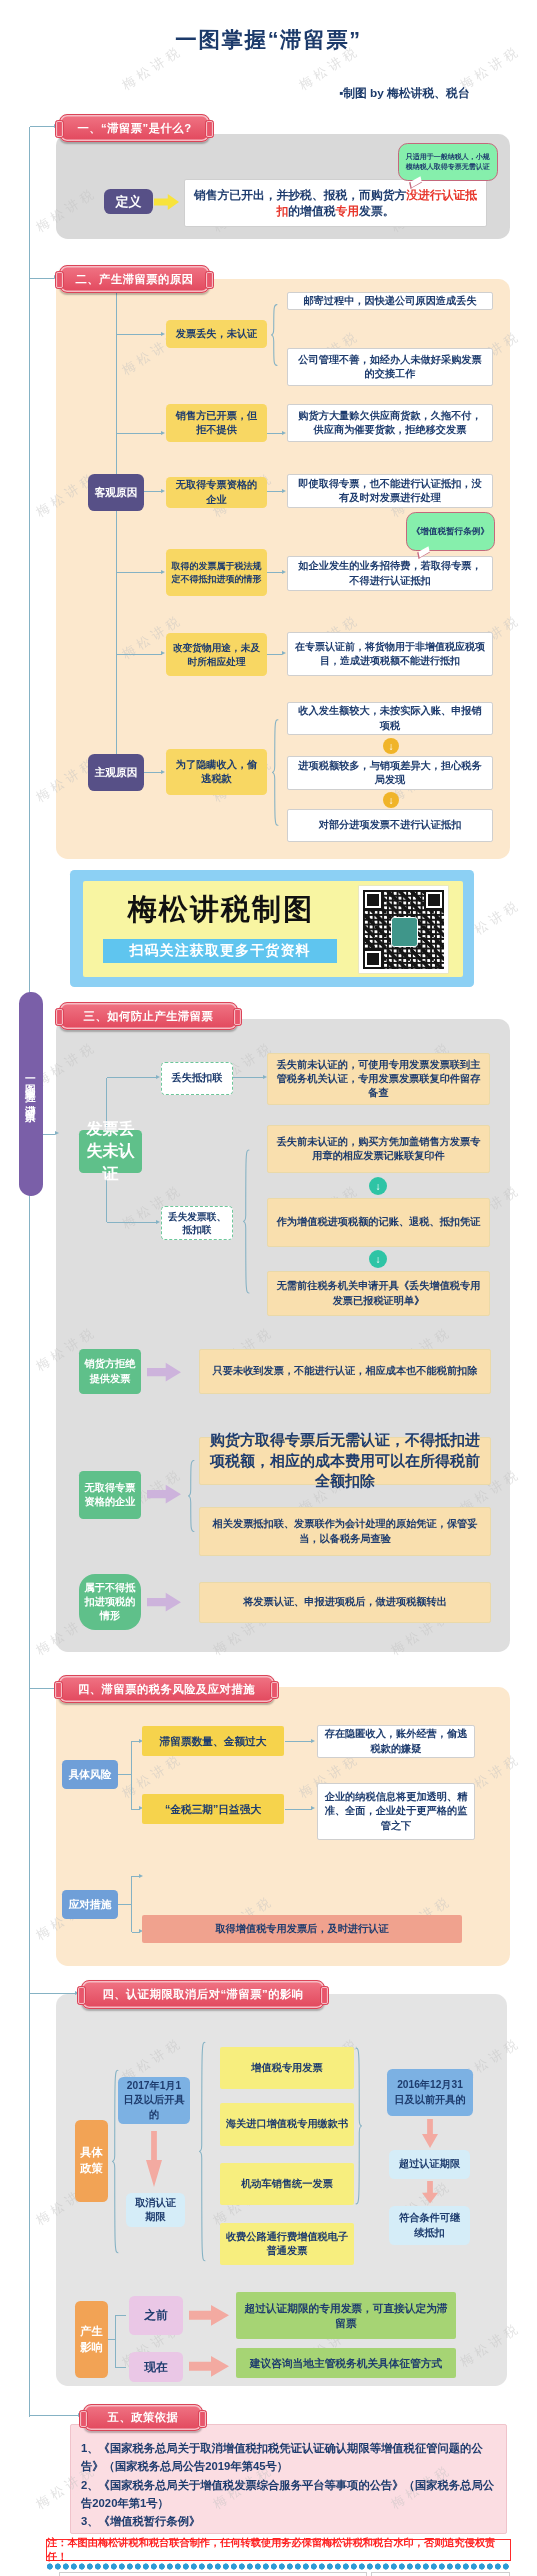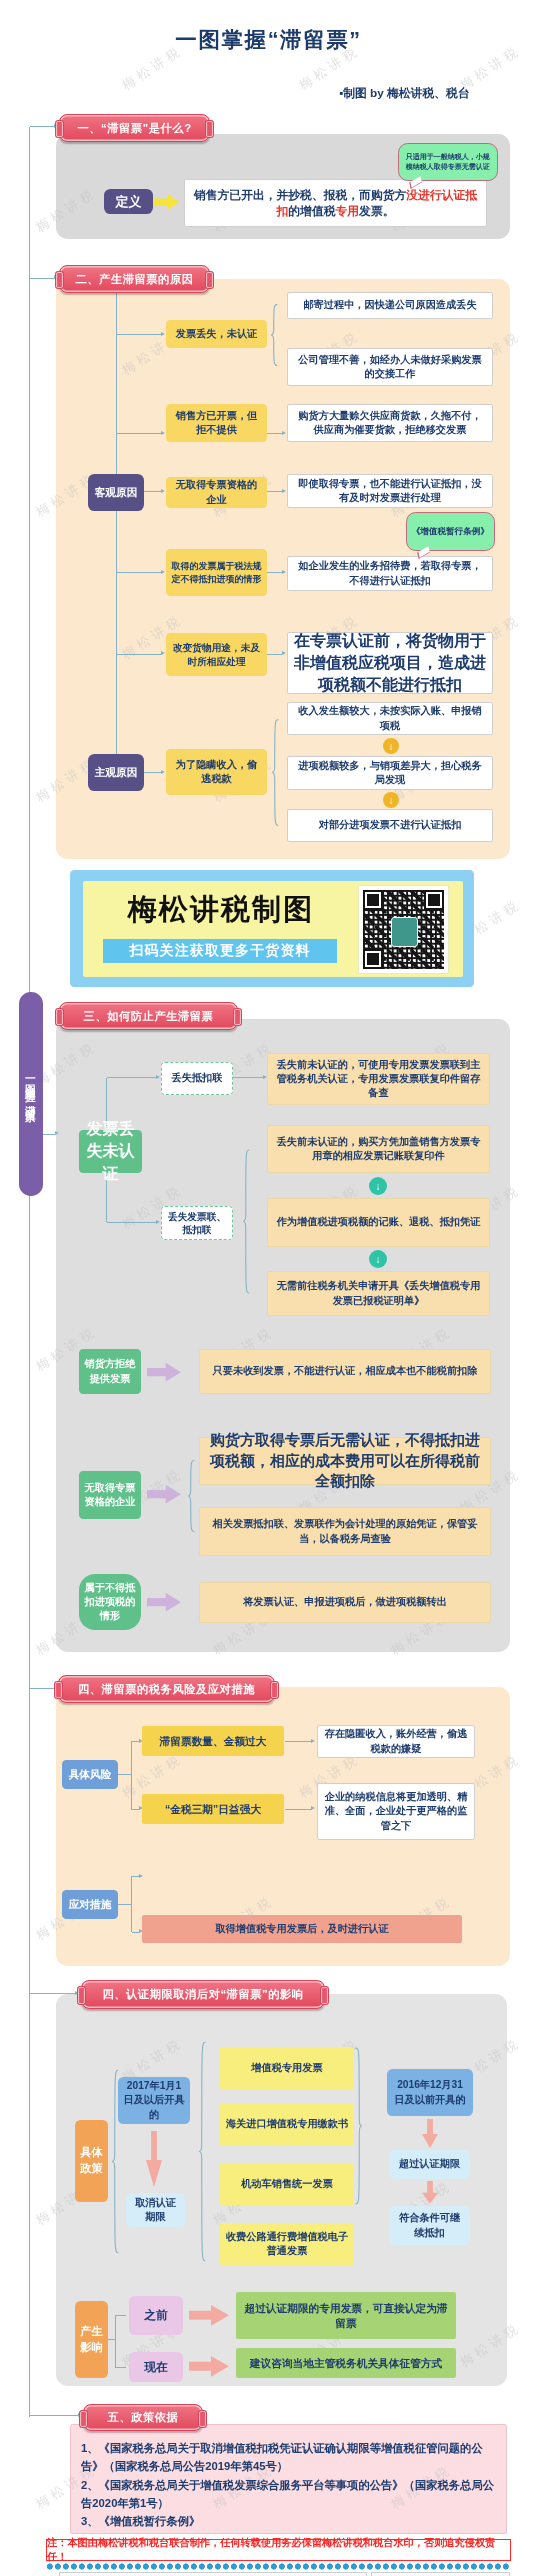--- a/index.html
+++ b/index.html
@@ -111,35 +111,35 @@
   <div class="box ybox" style="left:166px;top:477px;width:101px;height:31px;font-size:10.2px;">无取得专票资格的企业</div>
   <div class="box ybox" style="left:166px;top:549px;width:101px;height:47px;font-size:9px;">取得的发票属于税法规定不得抵扣进项的情形</div>
   <div class="box ybox" style="left:166px;top:633px;width:101px;height:43px;font-size:9.7px;">改变货物用途，未及时所相应处理</div>
   <div class="box ybox" style="left:166px;top:749px;width:101px;height:46px;font-size:10.2px;">为了隐瞒收入，偷逃税款</div>
 
   <span class="brace" style="left:270px;top:304px;">
       <svg width="8" height="62" viewBox="0 0 15 116" style="display:block;">
         <path d="M13,1 C7,1 7,6 7,46 C7,54 5,58 2,58 C5,58 7,62 7,70 C7,110 7,115 13,115" fill="none" stroke="#85b2c4" stroke-width="2" stroke-linecap="round"></path>
       </svg>
     </span>
-  <div class="box wbox" style="left:287px;top:292px;width:206px;height:27px;font-size:10.2px;">邮寄过程中，因快递公司原因造成丢失</div>
+  <div class="box wbox" style="left:287px;top:292px;width:206px;height:18px;font-size:10.2px;">邮寄过程中，因快递公司原因造成丢失</div>
   <div class="box wbox" style="left:287px;top:348px;width:206px;height:38px;font-size:10.2px;">公司管理不善，如经办人未做好采购发票的交接工作</div>
   <div class="hl" style="left:267px;top:433px;width:15px;"></div>
     <div class="ah" style="left:282px;top:431px;"></div>
   <div class="box wbox" style="left:287px;top:404px;width:206px;height:38px;font-size:10.2px;">购货方大量赊欠供应商货款，久拖不付，供应商为催要货款，拒绝移交发票</div>
   <div class="hl" style="left:267px;top:491px;width:15px;"></div>
     <div class="ah" style="left:282px;top:489px;"></div>
   <div class="box wbox" style="left:287px;top:474px;width:206px;height:34px;font-size:10.2px;">即使取得专票，也不能进行认证抵扣，没有及时对发票进行处理</div>
   <div class="bubble" style="left:406px;top:512px;width:78px;height:33px;font-size:8.6px;">《增值税暂行条例》</div>
   <div class="hl" style="left:267px;top:572px;width:15px;"></div>
     <div class="ah" style="left:282px;top:570px;"></div>
   <div class="box wbox" style="left:287px;top:556px;width:206px;height:35px;font-size:10.2px;">如企业发生的业务招待费，若取得专票，不得进行认证抵扣</div>
   <div class="hl" style="left:267px;top:654px;width:15px;"></div>
     <div class="ah" style="left:282px;top:651px;"></div>
-  <div class="box wbox" style="left:287px;top:632px;width:206px;height:62px;font-size:16px;">在专票认证前，将货物用于非增值税应税项目，造成进项税额不能进行抵扣</div>
+  <div class="box wbox" style="left:287px;top:632px;width:206px;height:44px;font-size:10px;">在专票认证前，将货物用于非增值税应税项目，造成进项税额不能进行抵扣</div>
 
   <span class="brace" style="left:271px;top:719px;">
       <svg width="8" height="107" viewBox="0 0 15 200" style="display:block;">
         <path d="M13,1 C7,1 7,6 7,88 C7,96 5,100 2,100 C5,100 7,104 7,112 C7,194 7,199 13,199" fill="none" stroke="#85b2c4" stroke-width="2" stroke-linecap="round"></path>
       </svg>
     </span>
   <div class="box wbox" style="left:287px;top:702px;width:206px;height:33px;font-size:10.2px;">收入发生额较大，未按实际入账、申报销项税</div>
   <div class="circ ycirc" style="left:383px;top:738px;width:16px;height:16px;">↓</div>
   <div class="box wbox" style="left:287px;top:756px;width:206px;height:34px;font-size:10.2px;">进项税额较多，与销项差异大，担心税务局发现</div>
   <div class="circ ycirc" style="left:383px;top:792px;width:16px;height:16px;">↓</div>

